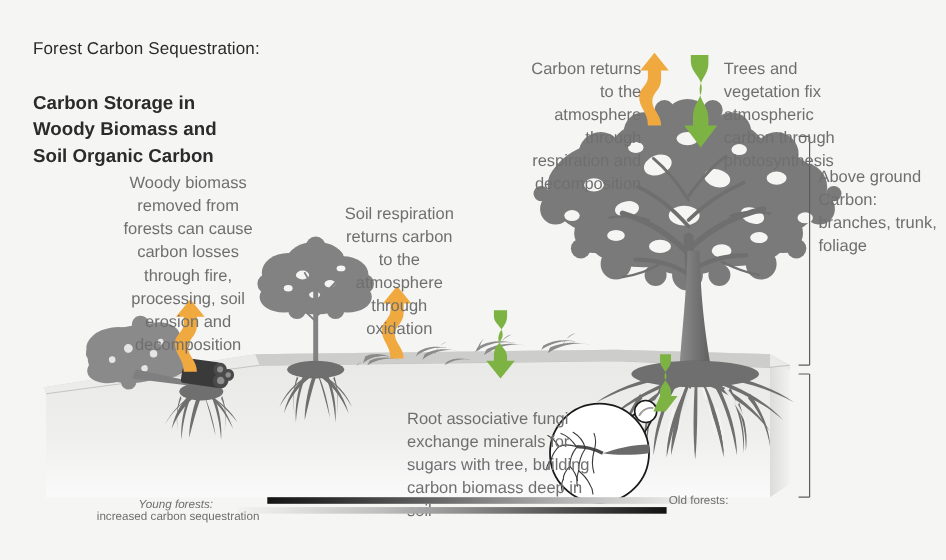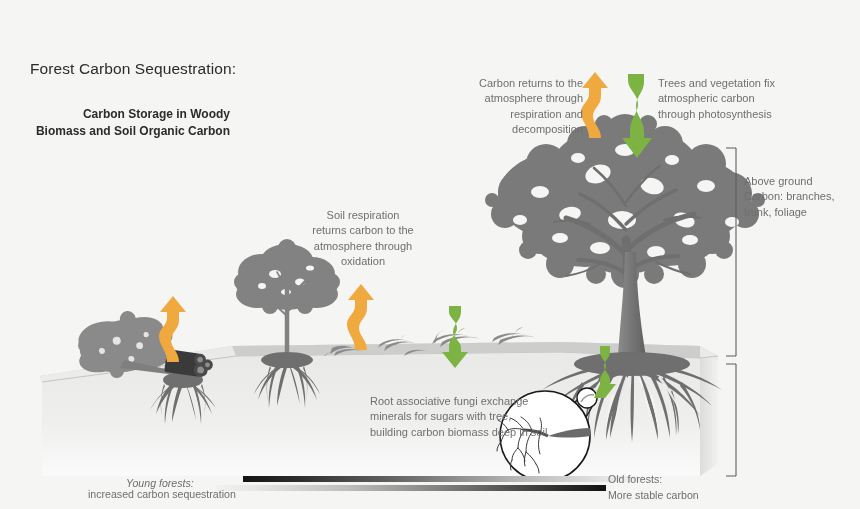--- a/index.html
+++ b/index.html
@@ -3,37 +3,37 @@
 <meta charset="utf-8">
 <style>
   html,body{margin:0;padding:0;}
   body{
     width:860px;height:509px;
     background:#f5f5f4;
     font-family:"Liberation Sans", sans-serif;
     overflow:hidden;
     position:relative;
   }
-  #stage{position:absolute;inset:0;width:860px;height:446px;margin-top:24px;}
+  #stage{position:absolute;inset:0;width:860px;height:446px;}
   .abs{position:absolute;}
 
   
   #title{
     left:30px;top:36px;width:230px;
     font-size:15.5px;line-height:1.15;color:#2b2b2b;font-weight:400;
     letter-spacing:.1px;
   }
   #subtitle{
     left:30px;top:82px;width:200px;
-    font-size:12px;line-height:1.42;color:#2b2b2b;font-weight:700;text-align:right;
+    font-size:17px;line-height:1.42;color:#2b2b2b;font-weight:700;
   }
 
   
   .annot{
-    color:#6f6f6f;font-size:11px;line-height:1.40;
+    color:#6f6f6f;font-size:15px;line-height:1.40;
   }
   .annot.c{text-align:center;}
   .annot.r{text-align:right;}
   .annot.l{text-align:left;}
 
   #an-woody{left:108px;top:156px;width:126px;}
   #an-soilresp{left:308px;top:184px;width:110px;}
   #an-litter{left:420px;top:172px;width:76px;}
   #an-return{left:468px;top:52px;width:115px;}
   #an-photo{left:658px;top:52px;width:120px;}
@@ -417,34 +417,34 @@
       <path class="bracket" d="M736 124 L726 124 M736 124 L736 332 M736 332 L726 332"></path>
     </g>
     <g>
       <path class="bracket" d="M736 340 L726 340 M736 340 L736 452 M736 452 L726 452"></path>
     </g>
   </svg>
 
   <div class="abs" id="title">Forest Carbon Sequestration:</div>
   <div class="abs" id="subtitle">Carbon Storage in Woody Biomass and Soil Organic Carbon</div>
 
+  <div class="abs annot c" id="an-woody">Woody biomass removed from forests  can cause carbon losses through fire, processing, soil erosion and decomposition</div>
 
   <div class="abs annot c" id="an-soilresp">Soil respiration returns carbon to the atmosphere through oxidation</div>
 
 
   <div class="abs annot r" id="an-return">Carbon returns to the atmosphere through respiration and decomposition</div>
 
   <div class="abs annot l" id="an-photo">Trees and vegetation fix atmospheric carbon through photosynthesis</div>
 
   <div class="abs annot l" id="an-above">Above ground Carbon: branches, trunk, foliage</div>
 
 
   <div class="abs annot l" id="an-fungi">Root associative fungi exchange minerals for sugars with tree, building carbon biomass deep in  soil</div>
 
   <div class="abs" id="bar-top"></div>
   <div class="abs" id="bar-bottom"></div>
 
   <div class="abs scale-lab" id="lab-young">Young forests:</div>
   <div class="abs scale-lab" id="lab-young2">increased carbon sequestration</div>
   <div class="abs scale-lab" id="lab-old">Old forests:</div>
-  <div class="abs scale-lab" id="lab-old2">More stable carbon</div>
 
 </div>
 
 </body></html>

